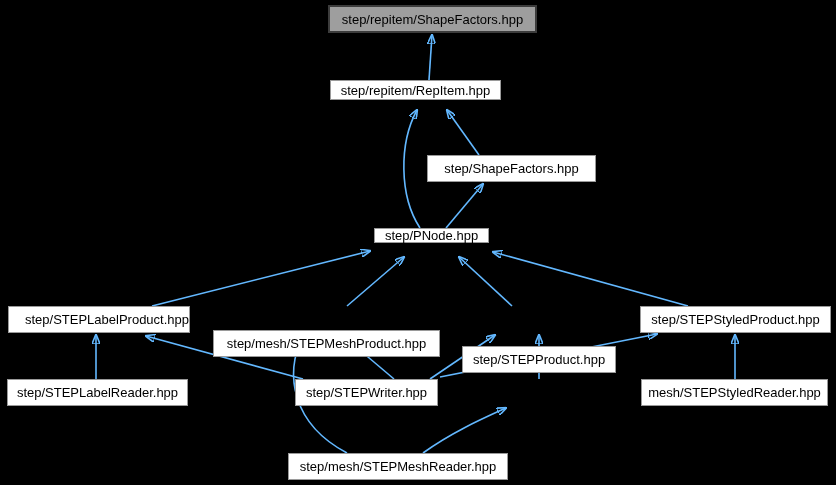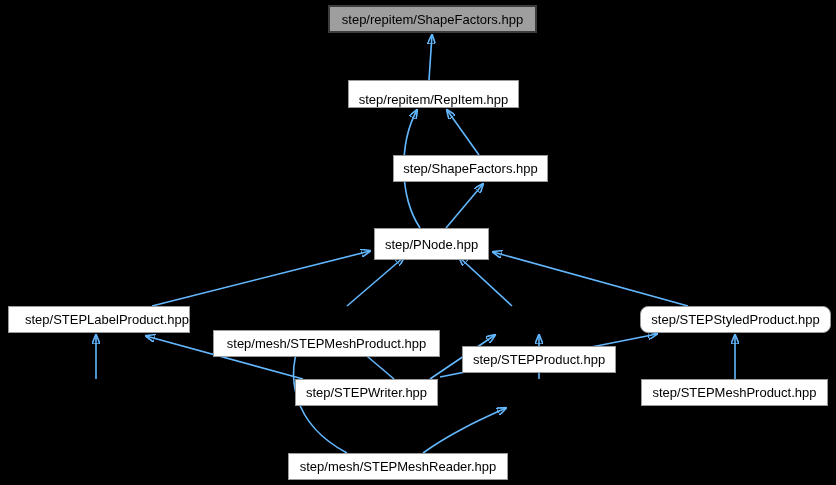--- a/index.html
+++ b/index.html
@@ -18,27 +18,27 @@
     display:flex; align-items:center; justify-content:center;
     font-size:13px; color:var(--text,#000000);
     white-space:nowrap; cursor:pointer;
   }
   .node.root {
     background:var(--root-fill,#9e9e9e);
     border:2px solid var(--root-border,#3c3c3c);
     cursor:default;
   }
   .n-binary        { left:328px; top:5px;   width:209px; height:28px; }
-  .n-repitem       { left:348px; top:80px;  width:171px; height:28px;align-items:flex-end; }
-  .n-shape         { left:393px; top:155px; width:155px;text-align:right; }
-  .n-pnode         { left:374px; top:228px; width:115px; height:32px; }
+  .n-repitem       { left:330px; top:80px;  width:171px; height:20px; }
+  .n-shape         { left:427px; top:155px; width:169px;text-align:right; }
+  .n-pnode         { left:374px; top:228px; width:115px; height:15px; }
   .n-labelproduct  { left:8px;   top:306px; width:182px;padding-left:16px; }
   .n-meshproduct   { left:213px; top:306px; width:227px;margin-top:24px; }
   .n-product       { left:462px; top:306px; width:154px;margin-top:40px; }
-  .n-styledproduct { left:640px; top:306px; width:191px;border-radius:8px; }
+  .n-styledproduct { left:640px; top:306px; width:191px; }
   .n-labelreader   { left:7px;   top:379px; width:181px; }
   .n-writer        { left:295px; top:379px; width:143px; }
   .n-reader        { left:463px; top:379px; width:151px; }
   .n-styledreader  { left:641px; top:379px; width:187px; }
   .n-meshreader    { left:288px; top:453px; width:220px; }
 </style>
 </head>
 <body>
 
 <div class="canvas">
@@ -93,27 +93,30 @@
   </div>
 
   <div class="node n-product">
     <span>step/STEPProduct.hpp</span>
   </div>
 
   <div class="node n-styledproduct">
     <span>step/STEPStyledProduct.hpp</span>
   </div>
 
+  <div class="node n-labelreader">
+    <span>step/STEPLabelReader.hpp</span>
+  </div>
 
   <div class="node n-writer">
     <span>step/STEPWriter.hpp</span>
   </div>
 
 
   <div class="node n-styledreader">
-    <span>step/STEPMeshProduct.hpp</span>
+    <span>mesh/STEPStyledReader.hpp</span>
   </div>
 
   <div class="node n-meshreader">
     <span>step/mesh/STEPMeshReader.hpp</span>
   </div>
 
 </div>
 
 </body></html>

